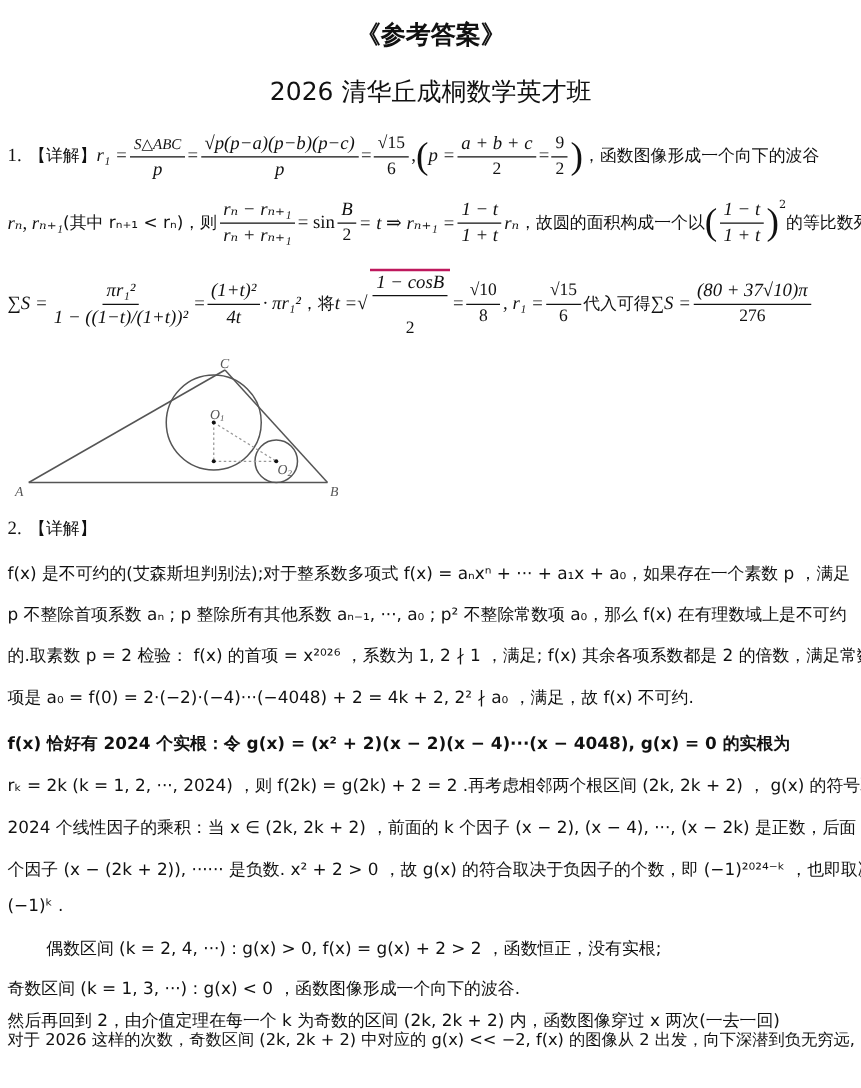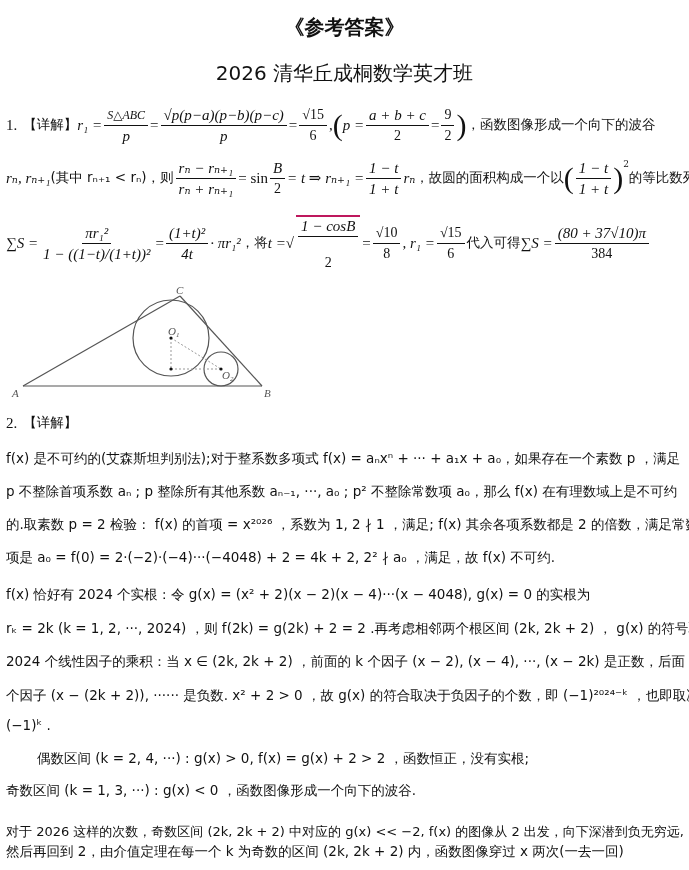--- a/index.html
+++ b/index.html
@@ -115,21 +115,21 @@
   </span>
   <span class="m">, r₁ =</span>
   <span class="frac">
     <span class="num">√15</span>
     <span class="den">6</span>
   </span>
   <span class="cn">代入可得</span>
   <span class="m">∑S =</span>
   <span class="frac">
     <span class="num m">(80 + 37√10)π</span>
-    <span class="den">384</span>
+    <span class="den">276</span>
   </span>
 </div>
 
 <svg class="figure" viewBox="0 0 290 118" width="290" height="118">
   <g stroke="#555" stroke-width="1.2" fill="none">
     <line x1="15" y1="104" x2="254" y2="104"></line>
     <line x1="15" y1="104" x2="172" y2="14"></line>
     <line x1="172" y1="14" x2="254" y2="104"></line>
     <circle cx="163" cy="56" r="38"></circle>
     <circle cx="213" cy="87" r="17"></circle>
@@ -160,21 +160,21 @@
 </div>
 <div class="line" style="top:479px;height:26px;">
   <span class="cn">p 不整除首项系数 aₙ ; p 整除所有其他系数 aₙ₋₁, ···, a₀ ; p² 不整除常数项 a₀，那么 f(x) 在有理数域上是不可约</span>
 </div>
 <div class="line" style="top:512px;height:26px;">
   <span class="cn">的.取素数 p = 2 检验： f(x) 的首项 = x²⁰²⁶ ，系数为 1, 2 ∤ 1 ，满足; f(x) 其余各项系数都是 2 的倍数，满足常数</span>
 </div>
 <div class="line" style="top:545px;height:26px;">
   <span class="cn">项是 a₀ = f(0) = 2·(−2)·(−4)···(−4048) + 2 = 4k + 2, 2² ∤ a₀ ，满足，故 f(x) 不可约.</span>
 </div>
-<div class="line" style="top:582px;height:26px;">
+<div class="line" style="top:582px;height:26px;font-weight:bold;">
   <span class="cn">f(x) 恰好有 2024 个实根：令 g(x) = (x² + 2)(x − 2)(x − 4)···(x − 4048), g(x) = 0 的实根为</span>
 </div>
 <div class="line" style="top:616px;height:26px;">
   <span class="cn">rₖ = 2k (k = 1, 2, ···, 2024) ，则 f(2k) = g(2k) + 2 = 2 .再考虑相邻两个根区间 (2k, 2k + 2) ， g(x) 的符号取决于</span>
 </div>
 <div class="line" style="top:649px;height:26px;">
   <span class="cn">2024 个线性因子的乘积：当 x ∈ (2k, 2k + 2) ，前面的 k 个因子 (x − 2), (x − 4), ···, (x − 2k) 是正数，后面 2024 − k</span>
 </div>
 <div class="line" style="top:683px;height:26px;">
   <span class="cn">个因子 (x − (2k + 2)), ······ 是负数. x² + 2 &gt; 0 ，故 g(x) 的符合取决于负因子的个数，即 (−1)²⁰²⁴⁻ᵏ ，也即取决于</span>
@@ -184,15 +184,15 @@
 </div>
 <div class="line" style="top:746px;height:26px;margin-left:31px;">
   <span class="cn">偶数区间 (k = 2, 4, ···) : g(x) &gt; 0, f(x) = g(x) + 2 &gt; 2 ，函数恒正，没有实根;</span>
 </div>
 <div class="line" style="top:778px;height:26px;">
   <span class="cn">奇数区间 (k = 1, 3, ···) : g(x) &lt; 0 ，函数图像形成一个向下的波谷.</span>
 </div>
 <div class="line" style="top:810px;height:26px;">
   <span class="cn" style="font-size:13px;margin-top:18px;">对于 2026 这样的次数，奇数区间 (2k, 2k + 2) 中对应的 g(x) &lt;&lt; −2, f(x) 的图像从 2 出发，向下深潜到负无穷远,</span>
 </div>
-<div class="line" style="top:839px;height:26px;">
+<div class="line" style="top:804px;height:26px;">
   <span class="cn">然后再回到 2，由介值定理在每一个 k 为奇数的区间 (2k, 2k + 2) 内，函数图像穿过 x 两次(一去一回)</span>
 </div>
 
 </body></html>

